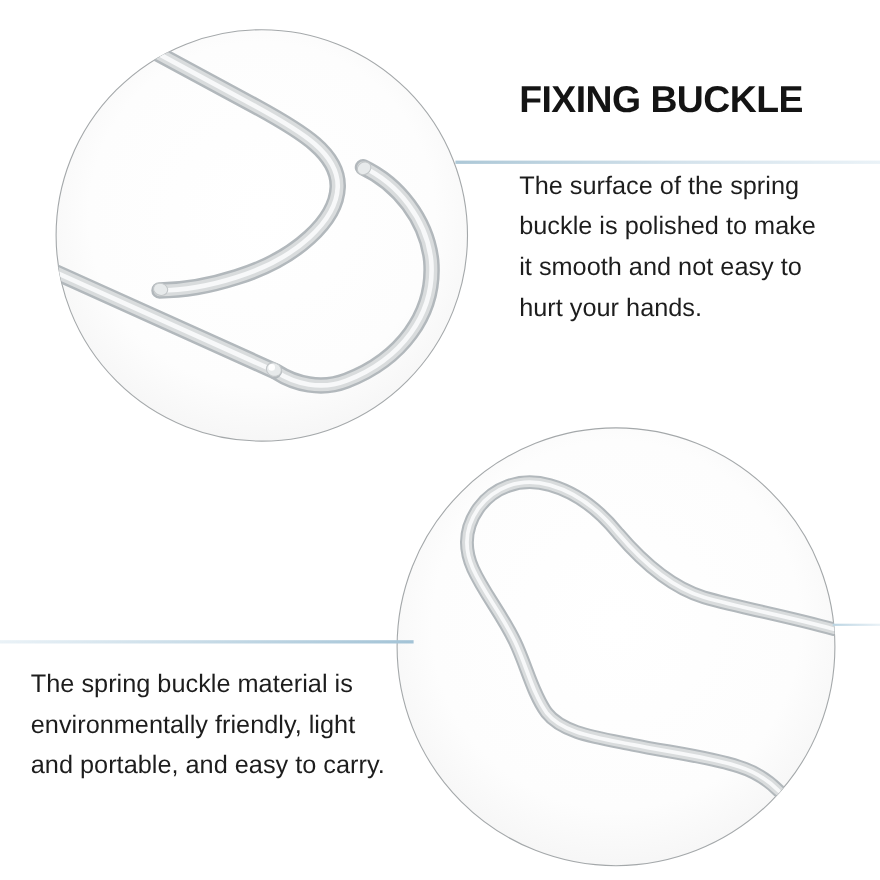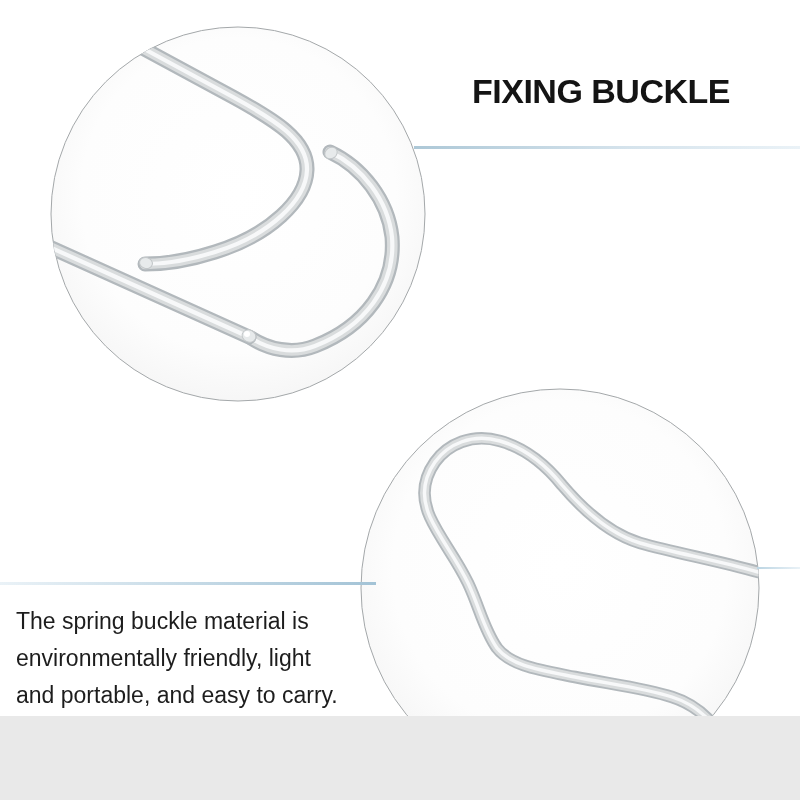--- a/index.html
+++ b/index.html
@@ -9,21 +9,21 @@
     --accent-line:#a3c3d6;
     --accent-line-light:#eaf2f7;
     --wire-edge:#b2b8bc;
     --wire-mid:#d9dcdd;
     --wire-highlight:#f7f8f9;
     --circle-border:#a4a8aa;
   }
   html,body{margin:0;padding:0;}
   body{background:#e9e9e9;font-family:"Liberation Sans",sans-serif;}
   #canvas{
-    position:relative;width:800px;height:716px;margin:0 auto;
+    position:relative;width:800px;height:800px;margin:0 auto;
     background:var(--background);overflow:hidden;
   }
   svg{position:absolute;left:0;top:0;}
   .photo-circle{fill:url(#photoBg);stroke:var(--circle-border);stroke-width:1;}
   .w-base{fill:none;stroke:var(--wire-edge);stroke-width:15;stroke-linecap:round;}
   .w-mid{fill:none;stroke:var(--wire-mid);stroke-width:10.5;stroke-linecap:round;}
   .w-hi{fill:none;stroke:var(--wire-highlight);stroke-width:4.2;stroke-linecap:round;}
   .thin .w-base{stroke-width:12.5;}
   .thin .w-mid{stroke-width:8.8;}
   .thin .w-hi{stroke-width:3.4;}
@@ -48,21 +48,21 @@
     color:var(--heading-text);white-space:nowrap;
   }
   .section-title.fixing{left:472px;top:74px;}
   .section-title.adjustable{left:16px;top:536px;}
   .section-desc{
     position:absolute;margin:0;
     font-size:23px;line-height:37px;color:var(--body-text);
     white-space:pre-line;
   }
   .section-desc.fixing{left:472px;top:150px;width:310px;}
-  .section-desc.adjustable{left:16px;top:603px;width:350px;}
+  .section-desc.adjustable{left:28px;top:603px;width:350px;}
 </style>
 </head>
 <body>
 
 <div id="canvas">
 
   <svg width="800" height="800" viewBox="0 0 800 800" aria-hidden="true">
     <defs>
       <radialGradient id="photoBg" cx="50%" cy="45%" r="60%">
         <stop offset="0%" stop-color="#ffffff"></stop>
@@ -118,18 +118,22 @@
         </g>
       </g>
     </g>
   </svg>
 
   <div class="divider top"></div>
   <div class="divider bottom"></div>
   <div class="divider right-seg"></div>
 
   <h1 class="section-title fixing">FIXING BUCKLE</h1>
+  <p class="section-desc fixing">The surface of the spring
+buckle is polished to make
+it smooth and not easy to
+hurt your hands.</p>
 
   <p class="section-desc adjustable">The spring buckle material is
 environmentally friendly, light
 and portable, and easy to carry.</p>
 
 </div>
 
 </body></html>

